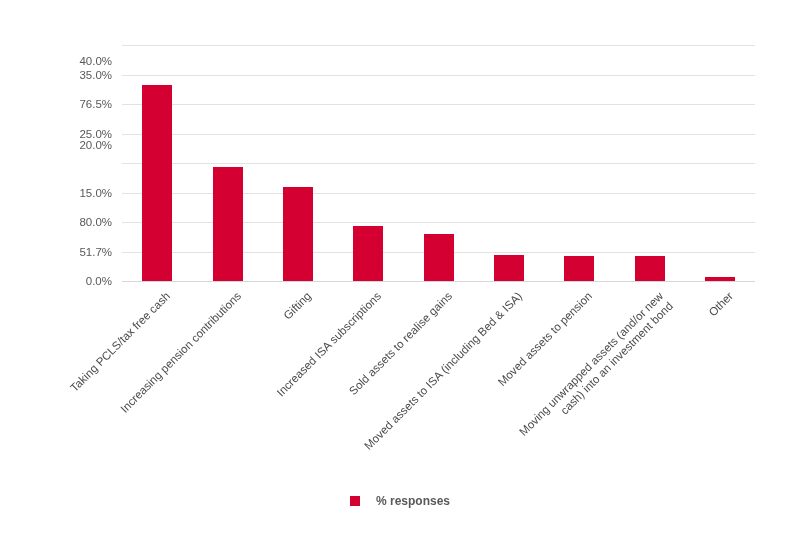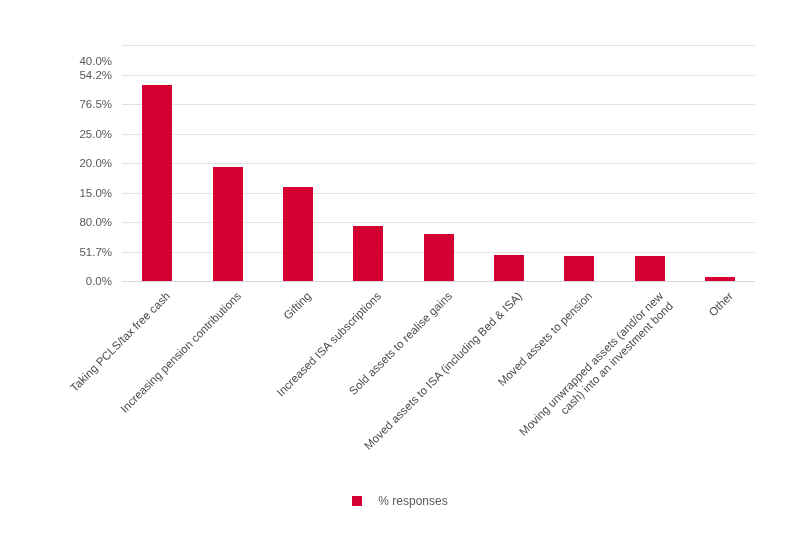--- a/index.html
+++ b/index.html
@@ -94,20 +94,21 @@
   
   #legend {
     position: absolute;
     left: 0;
     top: 494px;
     width: 800px;
     display: flex;
     align-items: center;
     justify-content: center;
     gap: 16px;
+    font-weight: bold;
   }
   #legend-swatch {
     width: 10px;
     height: 10px;
     background: #D50032;
     display: inline-block;
   }
   #legend-label {
     font-size: 12px;
     color: #595959;
@@ -128,24 +129,24 @@
       <div class="gridline" style="top: 59px;"></div>
       <div class="gridline" style="top: 29.5px;"></div>
       <div class="gridline" style="top: 0px;"></div>
     </div>
 
   <div id="y-axis-labels">
       <div class="y-tick" style="top: 236px;">0.0%</div>
       <div class="y-tick" style="top: 206.5px;">51.7%</div>
       <div class="y-tick" style="top: 177px;">80.0%</div>
       <div class="y-tick" style="top: 147.5px; text-align: right;">15.0%</div>
-      <div class="y-tick" style="top: 118px;">20.0%</div>
+      <div class="y-tick" style="top: 100px;">20.0%</div>
       <div class="y-tick" style="top: 88.5px; text-align: right;">25.0%</div>
       <div class="y-tick" style="top: 59px;">76.5%</div>
-      <div class="y-tick" style="top: 29.5px;">54.2%</div>
+      <div class="y-tick" style="top: 29.5px;">35.0%</div>
       <div class="y-tick" style="top: 0px; margin-top: 16px;">40.0%</div>
     </div>
 
   <div id="bars-layer">
       <div class="bar" title="Taking PCLS/tax free cash: 33.3%" style="left: 20.1667px; width: 30px; height: 196.47px; background: rgb(213, 0, 50);"></div>
       <div class="bar" title="Increasing pension contributions: 19.3%" style="left: 90.5px; width: 30px; height: 113.87px; background: rgb(213, 0, 50);"></div>
       <div class="bar" title="Gifting: 15.9%" style="left: 160.833px; width: 30px; height: 93.81px; background: rgb(213, 0, 50);"></div>
       <div class="bar" title="Increased ISA subscriptions: 9.4%" style="left: 231.167px; width: 30px; height: 55.46px; background: rgb(213, 0, 50);"></div>
       <div class="bar" title="Sold assets to realise gains: 7.9%" style="left: 301.5px; width: 30px; height: 46.61px; background: rgb(213, 0, 50);"></div>
       <div class="bar" title="Moved assets to ISA (including Bed &amp; ISA): 4.4%" style="left: 371.833px; width: 30px; height: 25.96px; background: rgb(213, 0, 50);"></div>

